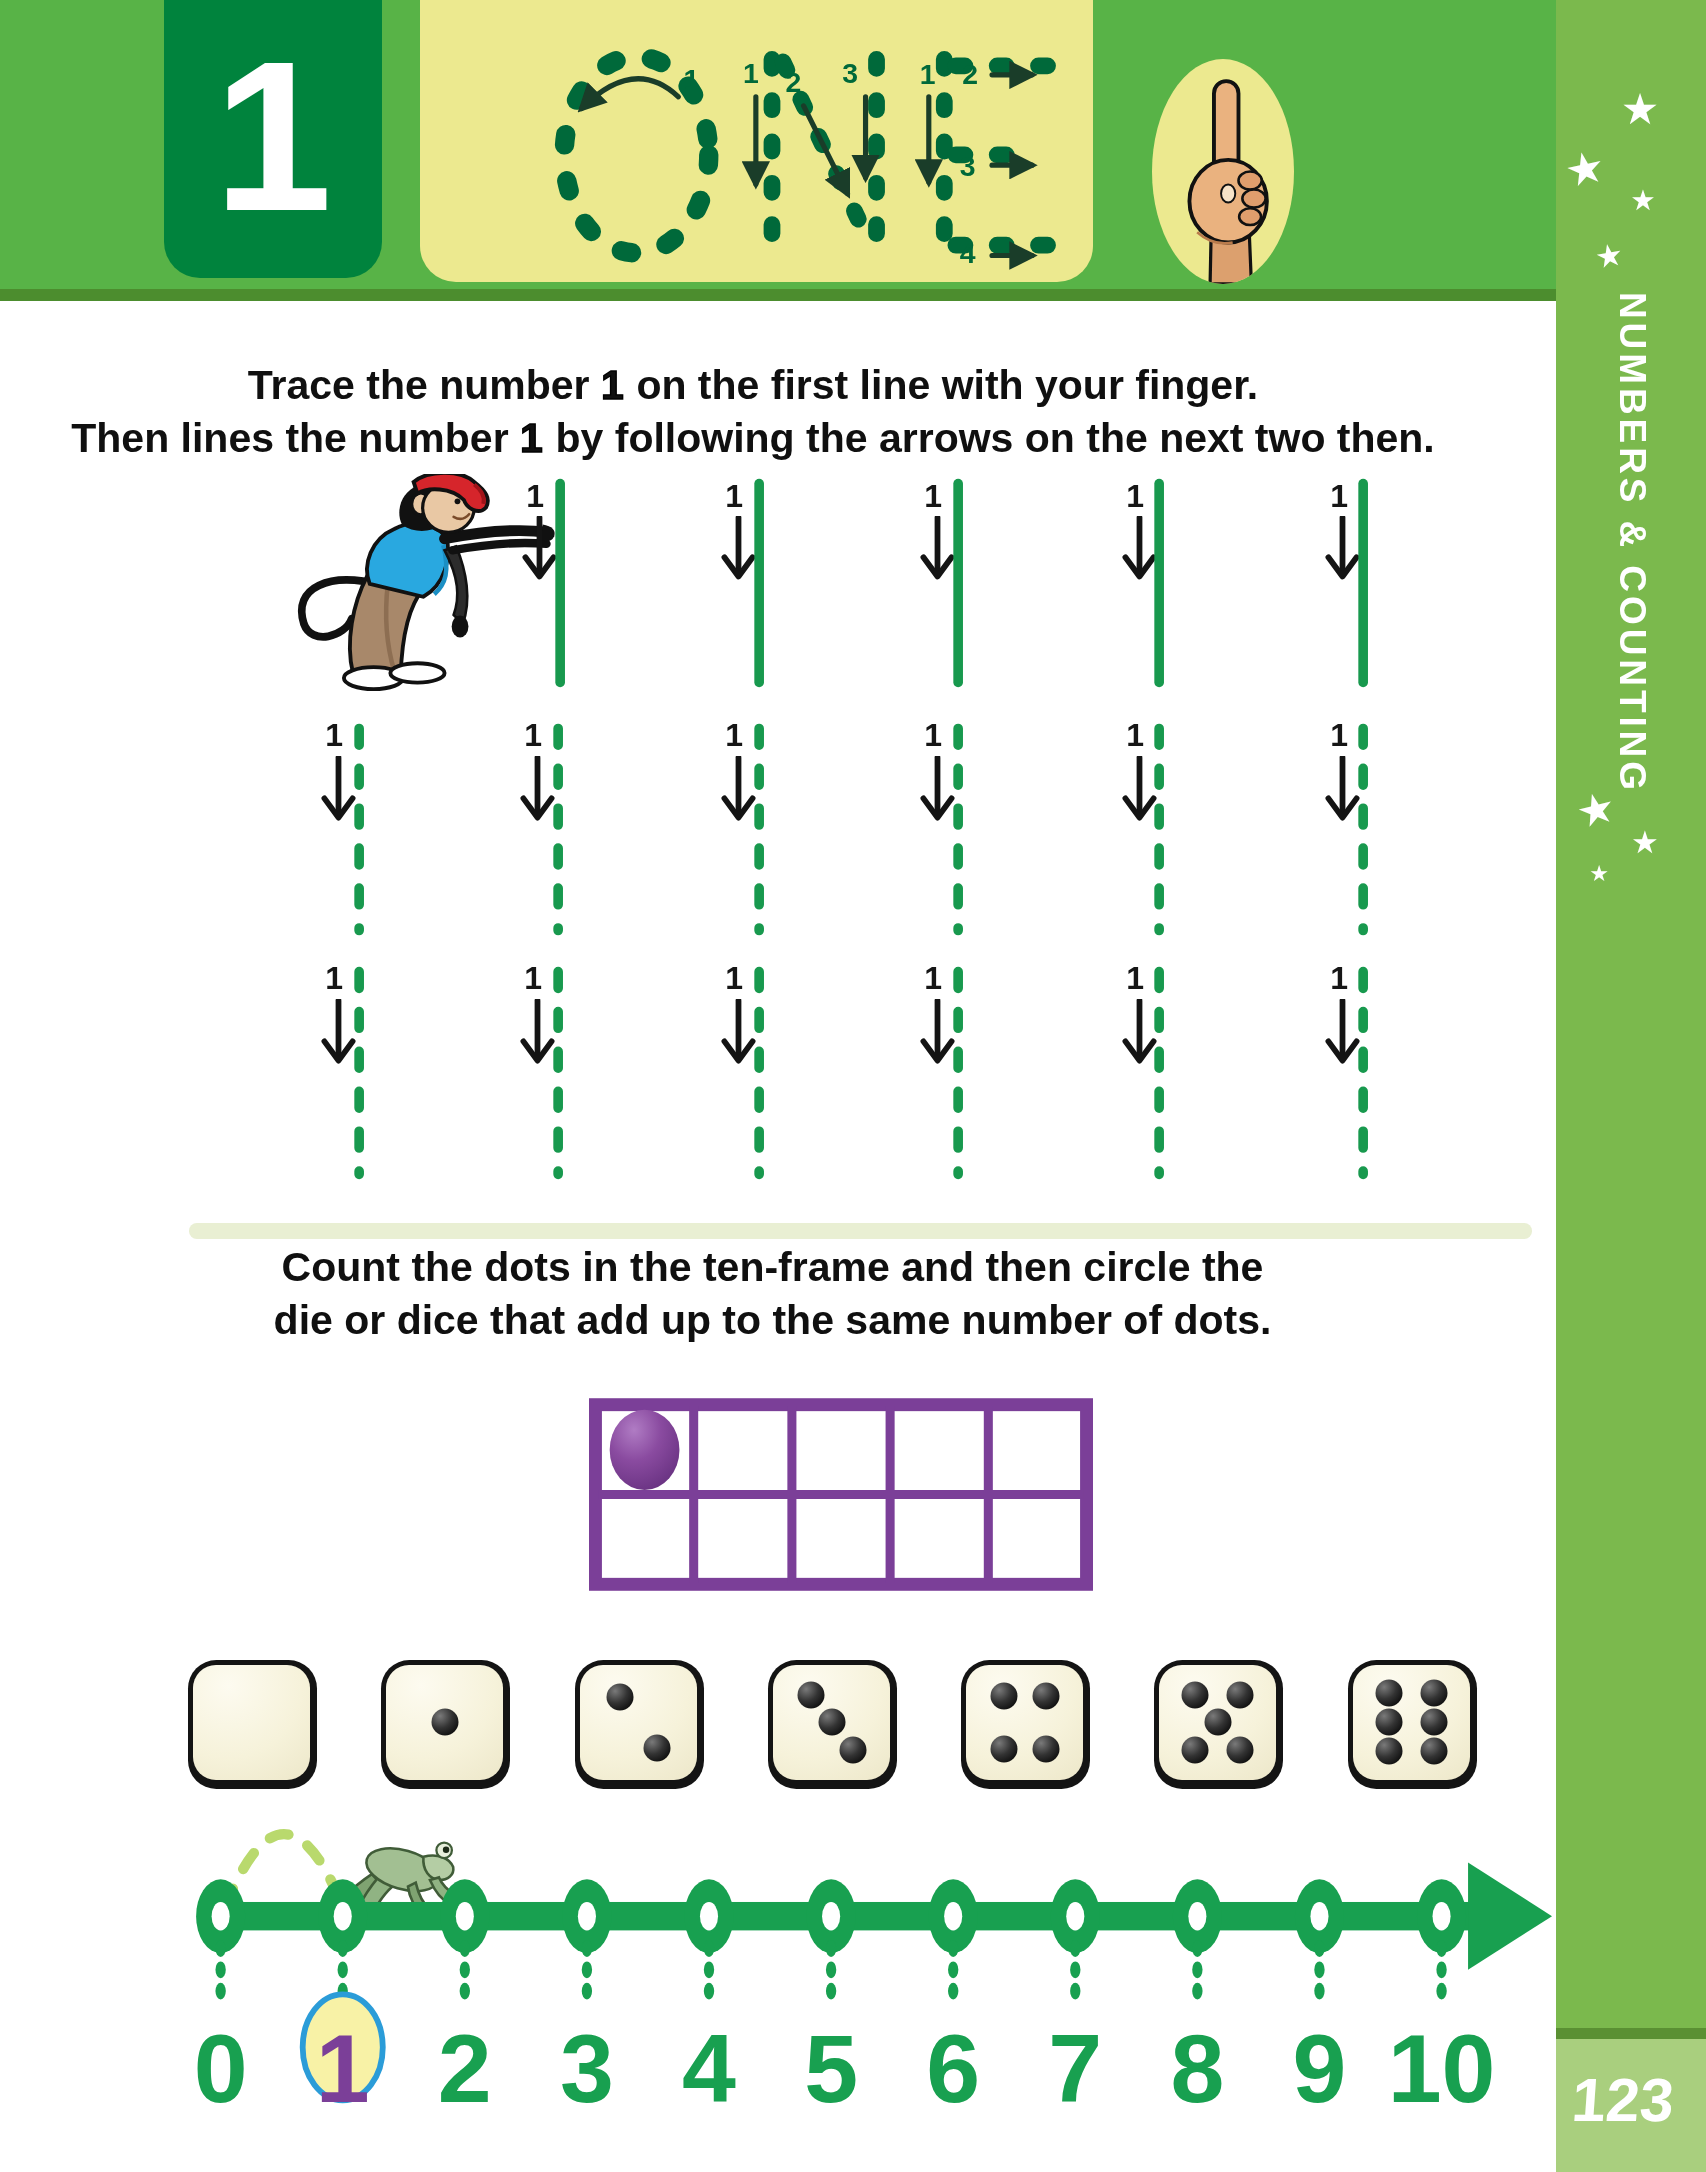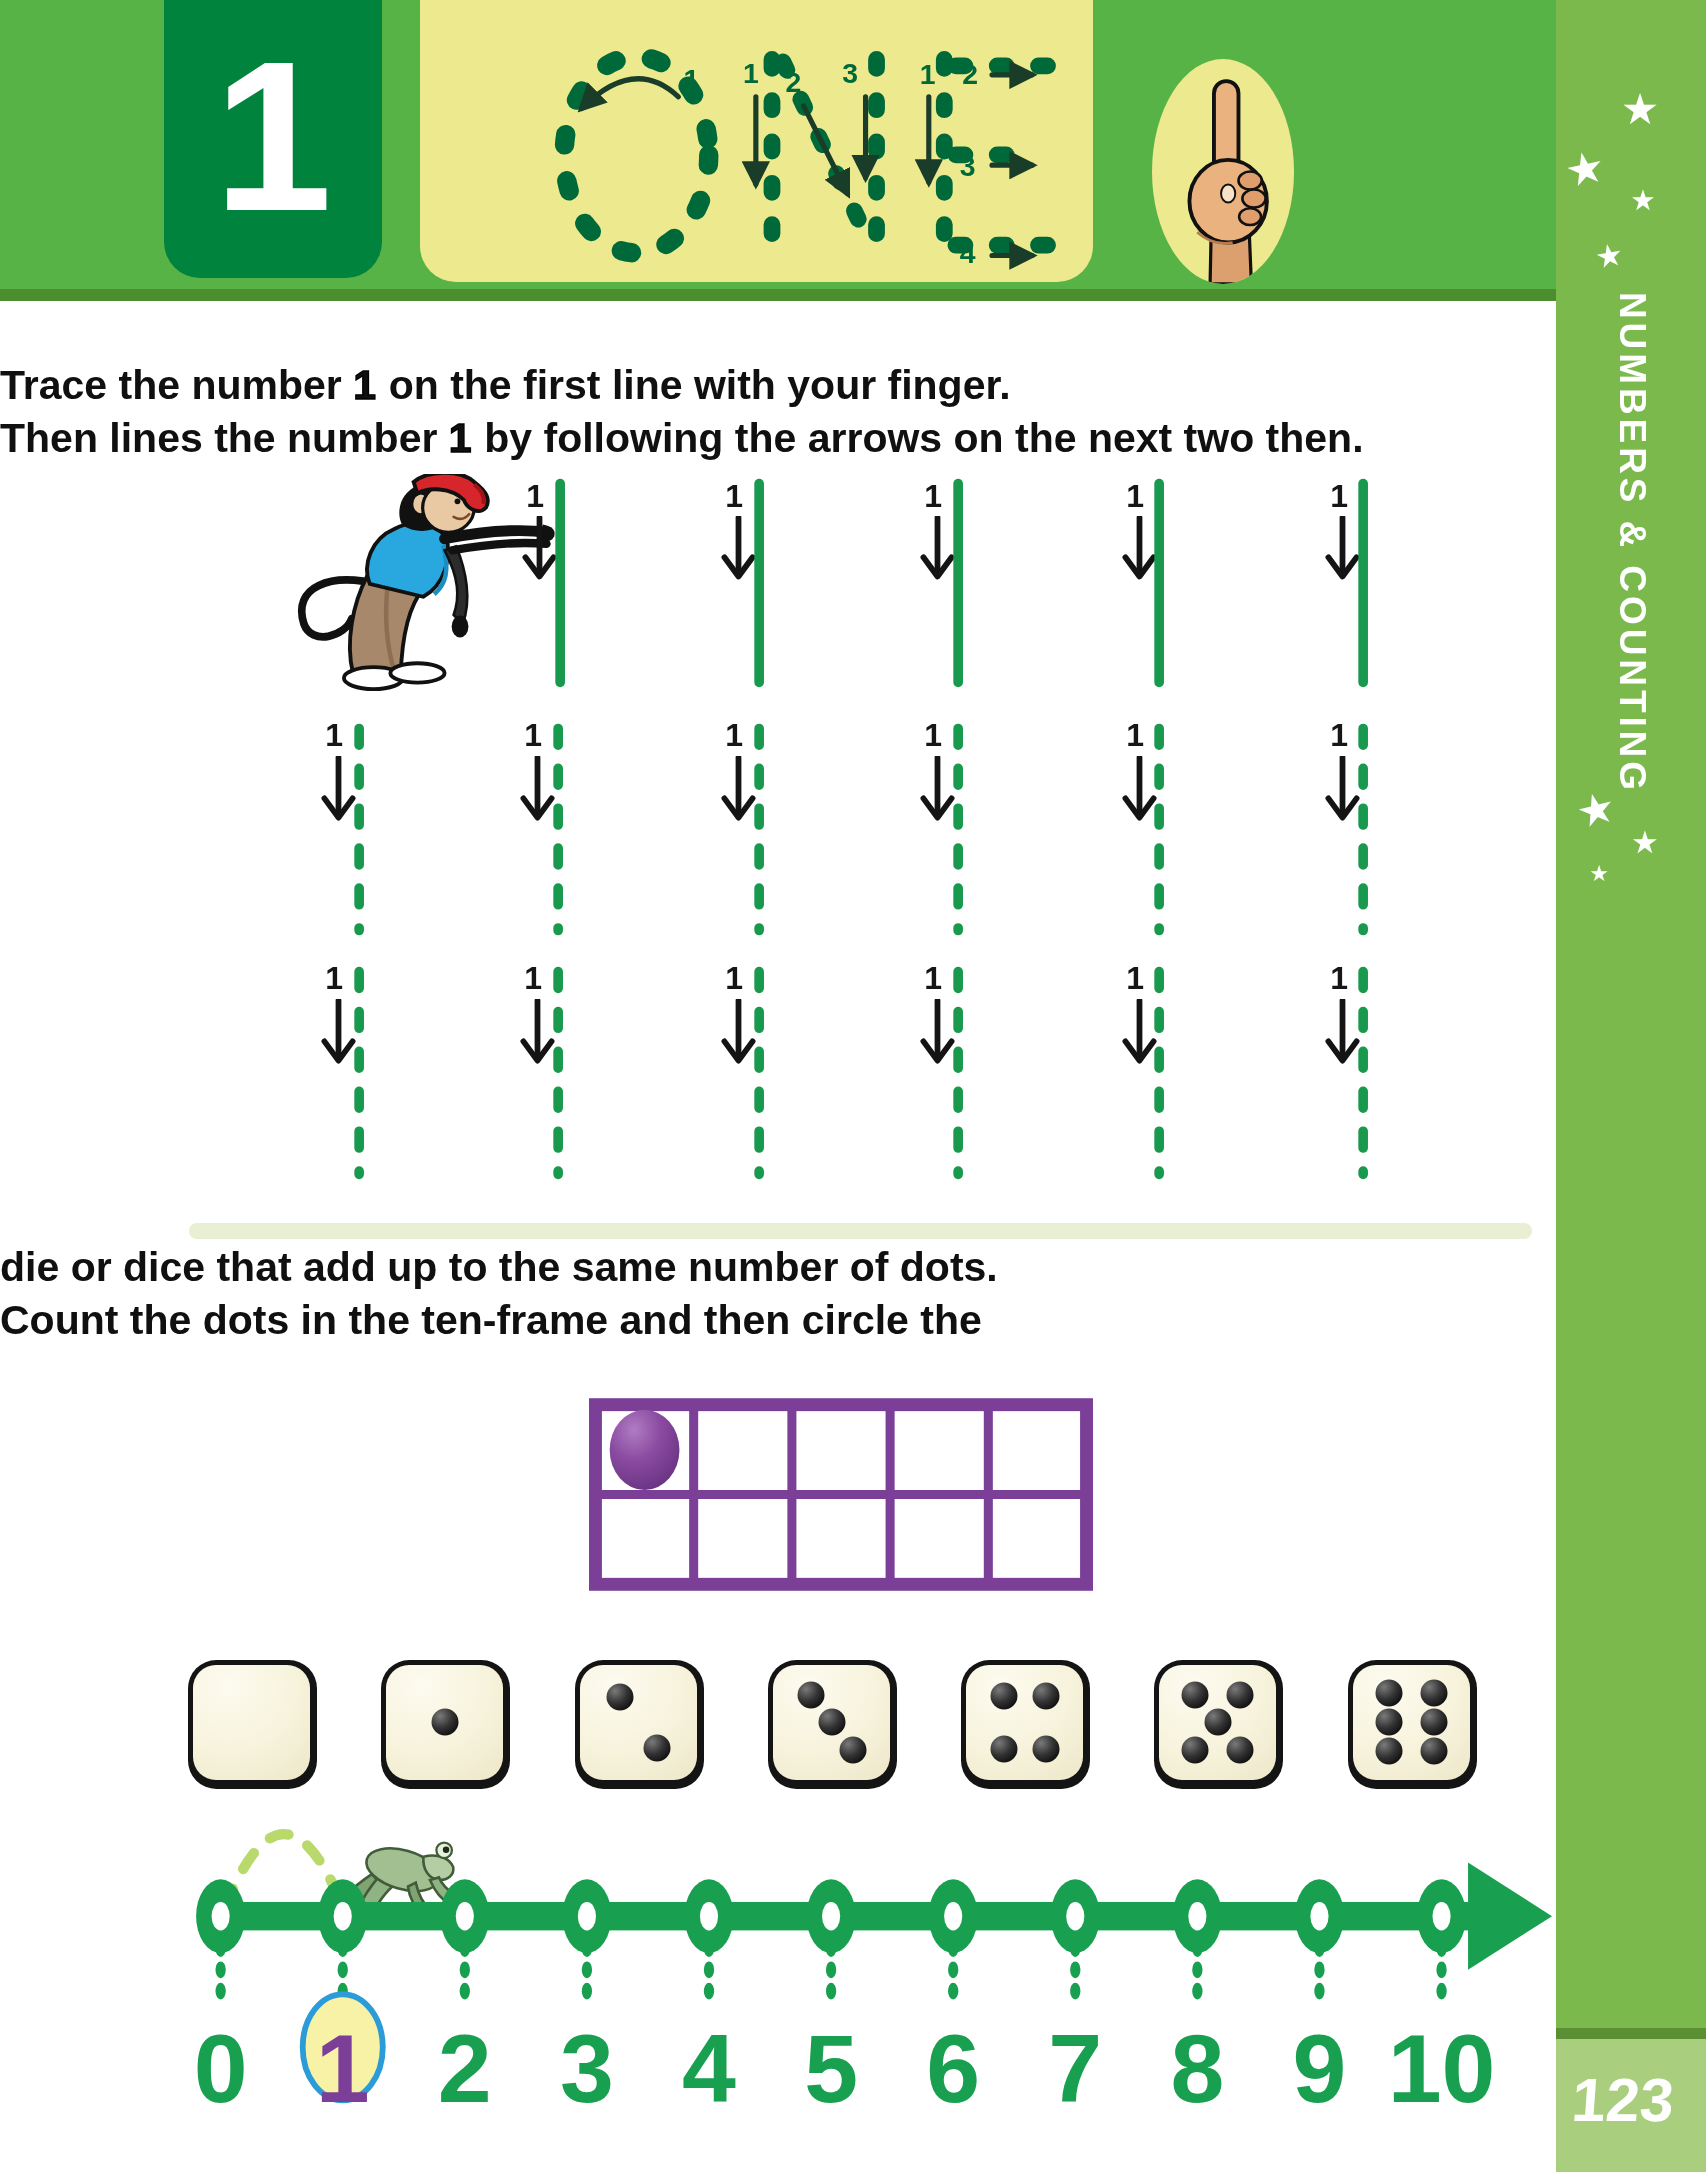--- a/index.html
+++ b/index.html
@@ -29,21 +29,21 @@
 
   
   .sidebar { position:absolute; left:1556px; top:0; width:151px; height:2028px; background:#7bb94d; }
   .sidebar-title { position:absolute; top:292px; left:0; width:100%; display:flex; justify-content:center; }
   .sidebar-title span { writing-mode:vertical-rl; color:#fff; font-weight:700; font-size:37px; letter-spacing:3.9px; }
   .sidebar-strip { position:absolute; left:1556px; top:2028px; width:151px; height:11px; background:#5a9033; }
   .sidebar-foot { position:absolute; left:1556px; top:2039px; width:151px; height:133px; background:#a9cf7e; }
   .sidebar-foot span { position:absolute; left:15.5px; top:26px; color:#fff; font-size:61px; font-weight:700; transform:skewX(-4deg); }
 
   
-  .instr { position:absolute; color:#101010; font-size:41px; line-height:53px; font-weight:700; }
+  .instr { position:absolute; text-align:center; color:#101010; font-size:41px; line-height:53px; font-weight:700; }
   .instr1 { left:0; top:359px; width:1506px; }
   .instr2 { left:0; top:1241px; width:1545px; }
   .seg-b { -webkit-text-stroke:1.4px #000; letter-spacing:1.3px; }
 
   .divider { position:absolute; left:189px; top:1223px; width:1343px; height:15.5px; border-radius:7.8px; background:#e9efd3; }
 
   
   .t-label { position:absolute; width:22px; text-align:right; font-size:32px; font-weight:700; color:#161616; line-height:1; }
   .t-line-solid  { stroke:#18994e; stroke-width:15; stroke-linecap:round; }
   .t-line-dashed { stroke:#18994e; stroke-width:15; stroke-linecap:round; stroke-dasharray:26 36; }
@@ -309,22 +309,22 @@
       <path d="M 10 66 L 32 96 L 54 66" class="t-arrow"></path>
     </svg>
     <svg width="10.3" height="214" style="position: absolute; left: 1358px; top: 966px;" viewBox="0 0 16 331">
       <line x1="8" y1="8" x2="8" y2="323" class="t-line-dashed"></line>
     </svg>
   </div>
 
 <div class="divider"></div>
 
 <div class="instr instr2">
+  <div>Count the dots in the ten-frame and then circle the</div>
   <div>die or dice that add up to the same number of dots.</div>
-  <div>Count the dots in the ten-frame and then circle the</div>
 </div>
 
 <svg class="abs" style="left:589px;top:1398px;" width="504" height="193" viewBox="0 0 780 298">
   <defs>
     <radialGradient id="dotg" cx="35%" cy="25%" r="85%">
       <stop offset="0%" stop-color="#b07cc4"></stop>
       <stop offset="45%" stop-color="#8a4ba0"></stop>
       <stop offset="100%" stop-color="#66307f"></stop>
     </radialGradient>
   </defs>

